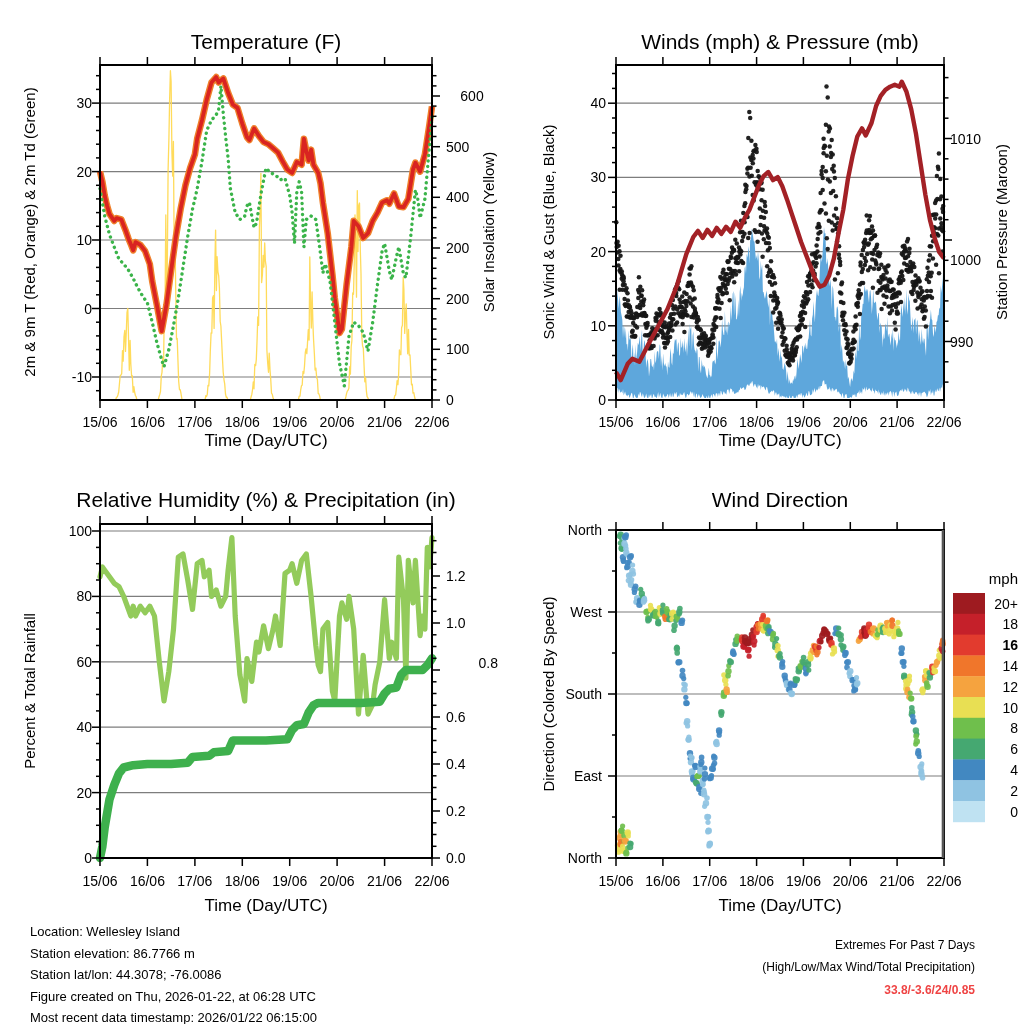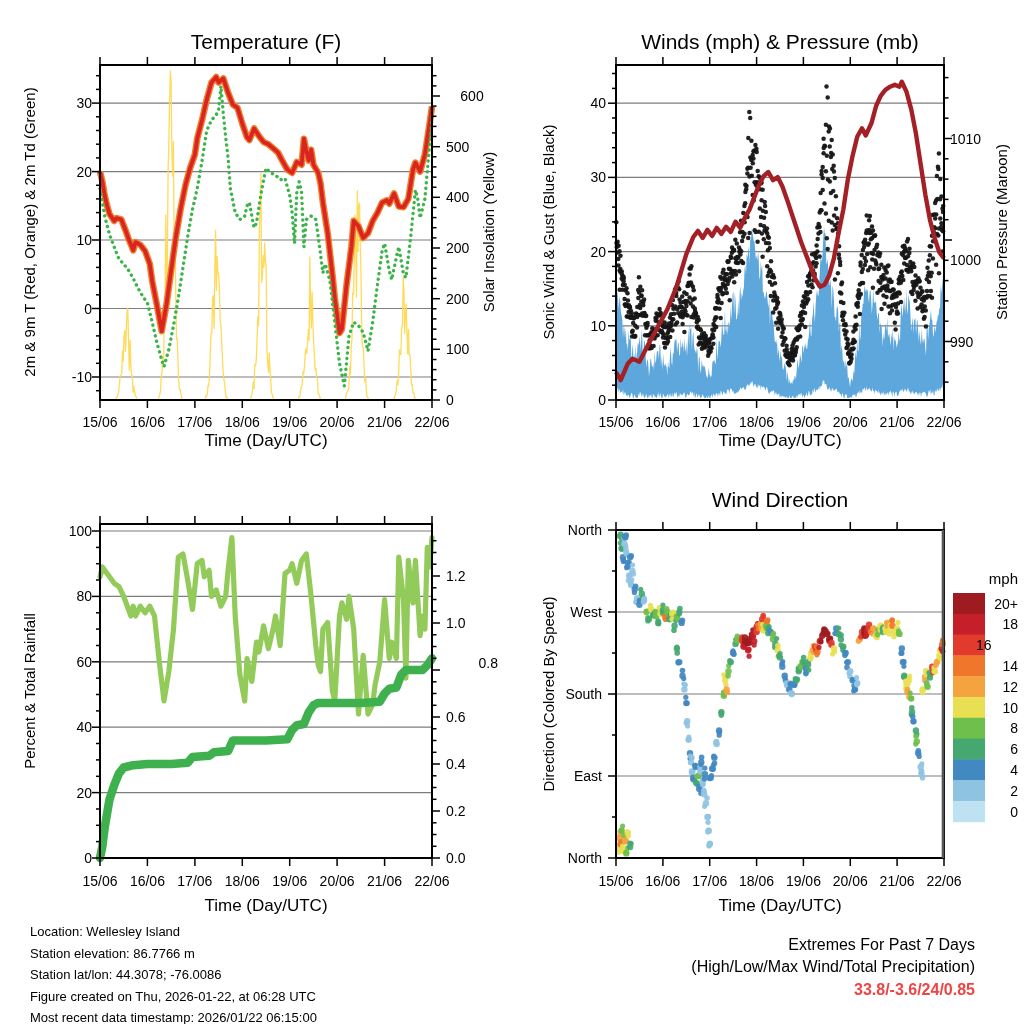--- a/index.html
+++ b/index.html
@@ -7,21 +7,21 @@
        font-family:"Liberation Sans","DejaVu Sans",sans-serif;color:#000;}
   .fig{position:absolute;left:0;top:0;width:1024px;height:1024px;background:#fff;}
   .abs{position:absolute;}
   svg{position:absolute;left:0;top:0;}
   .tt{font-size:21px;text-align:center;white-space:nowrap;}
   .xt{font-size:17px;text-align:center;white-space:nowrap;}
   .yl{font-size:15px;text-align:center;transform:rotate(-90deg);white-space:nowrap;height:22px;line-height:22px;}
   .tklab{position:absolute;font-size:14px;line-height:18px;color:#000;white-space:nowrap;}
   .footer div{font-size:13px;line-height:21.6px;white-space:nowrap;}
   .extremes{text-align:right;}
-  .extremes div{font-size:16px;line-height:22.4px;white-space:nowrap;}
+  .extremes div{font-size:12px;line-height:22.4px;white-space:nowrap;}
   .mph{font-size:15px;text-align:right;}
 </style>
 </head>
 <body>
 
 <div class="fig">
   <svg id="plots" width="1024" height="1024">
       <line x1="100.0" y1="377.0" x2="432.0" y2="377.0" stroke="#7d7d7d" stroke-width="1.2"></line>
       <line x1="100.0" y1="308.5" x2="432.0" y2="308.5" stroke="#7d7d7d" stroke-width="1.2"></line>
       <line x1="100.0" y1="240.0" x2="432.0" y2="240.0" stroke="#7d7d7d" stroke-width="1.2"></line>
@@ -1845,33 +1845,34 @@
       <span class="tklab" style="left: 446px; top: 654px; width: 52px; text-align: right;">0.8</span>
       <span class="tklab" style="left: 446px; top: 614px; width: 52px; text-align: left;">1.0</span>
       <span class="tklab" style="left: 446px; top: 567px; width: 52px; text-align: left;">1.2</span>
       <span class="tklab" style="left: 516px; top: 849px; width: 86px; text-align: right;">North</span>
       <span class="tklab" style="left: 516px; top: 767.001px; width: 86px; text-align: right;">East</span>
       <span class="tklab" style="left: 516px; top: 685.002px; width: 86px; text-align: right;">South</span>
       <span class="tklab" style="left: 516px; top: 603.003px; width: 86px; text-align: right;">West</span>
       <span class="tklab" style="left: 516px; top: 521.004px; width: 86px; text-align: right;">North</span>
       <span class="tklab" style="left: 976px; top: 594.5px; width: 42px; text-align: right;">20+</span>
       <span class="tklab" style="left: 976px; top: 615.3px; width: 42px; text-align: right;">18</span>
-      <span class="tklab" style="left: 976px; top: 636.1px; width: 42px; ">16</span>
+      <span class="tklab" style="left: 976px; top: 636.1px; width: 42px; text-align: right; font-weight: bold;">16</span>
       <span class="tklab" style="left: 976px; top: 656.9px; width: 42px; text-align: right;">14</span>
       <span class="tklab" style="left: 976px; top: 677.7px; width: 42px; text-align: right;">12</span>
       <span class="tklab" style="left: 976px; top: 698.5px; width: 42px; text-align: right;">10</span>
       <span class="tklab" style="left: 976px; top: 719.3px; width: 42px; text-align: right;">8</span>
       <span class="tklab" style="left: 976px; top: 740.1px; width: 42px; text-align: right;">6</span>
       <span class="tklab" style="left: 976px; top: 760.9px; width: 42px; text-align: right;">4</span>
       <span class="tklab" style="left: 976px; top: 781.7px; width: 42px; text-align: right;">2</span>
       <span class="tklab" style="left: 976px; top: 802.5px; width: 42px; text-align: right;">0</span>
     </div>
 
   <div class="abs tt" style="left:100px;top:30px;width:332px;">Temperature (F)</div>
   <div class="abs tt" style="left:616px;top:30px;width:328px;">Winds (mph) &amp; Pressure (mb)</div>
+  <div class="abs tt" style="left:16px;top:488px;width:500px;">Relative Humidity (%) &amp; Precipitation (in)</div>
   <div class="abs tt" style="left:616px;top:488px;width:328px;">Wind Direction</div>
 
   <div class="abs xt" style="left:100px;top:431px;width:332px;">Time (Day/UTC)</div>
   <div class="abs xt" style="left:616px;top:431px;width:328px;">Time (Day/UTC)</div>
   <div class="abs xt" style="left:100px;top:896px;width:332px;">Time (Day/UTC)</div>
   <div class="abs xt" style="left:616px;top:896px;width:328px;">Time (Day/UTC)</div>
 
   <div class="abs yl" style="left:-170px;top:221px;width:400px;">2m &amp; 9m T (Red, Orange) &amp; 2m Td (Green)</div>
   <div class="abs yl" style="left:289px;top:221px;width:400px;">Solar Insolation (Yellow)</div>
   <div class="abs yl" style="left:349px;top:221px;width:400px;">Sonic Wind &amp; Gust (Blue, Black)</div>

